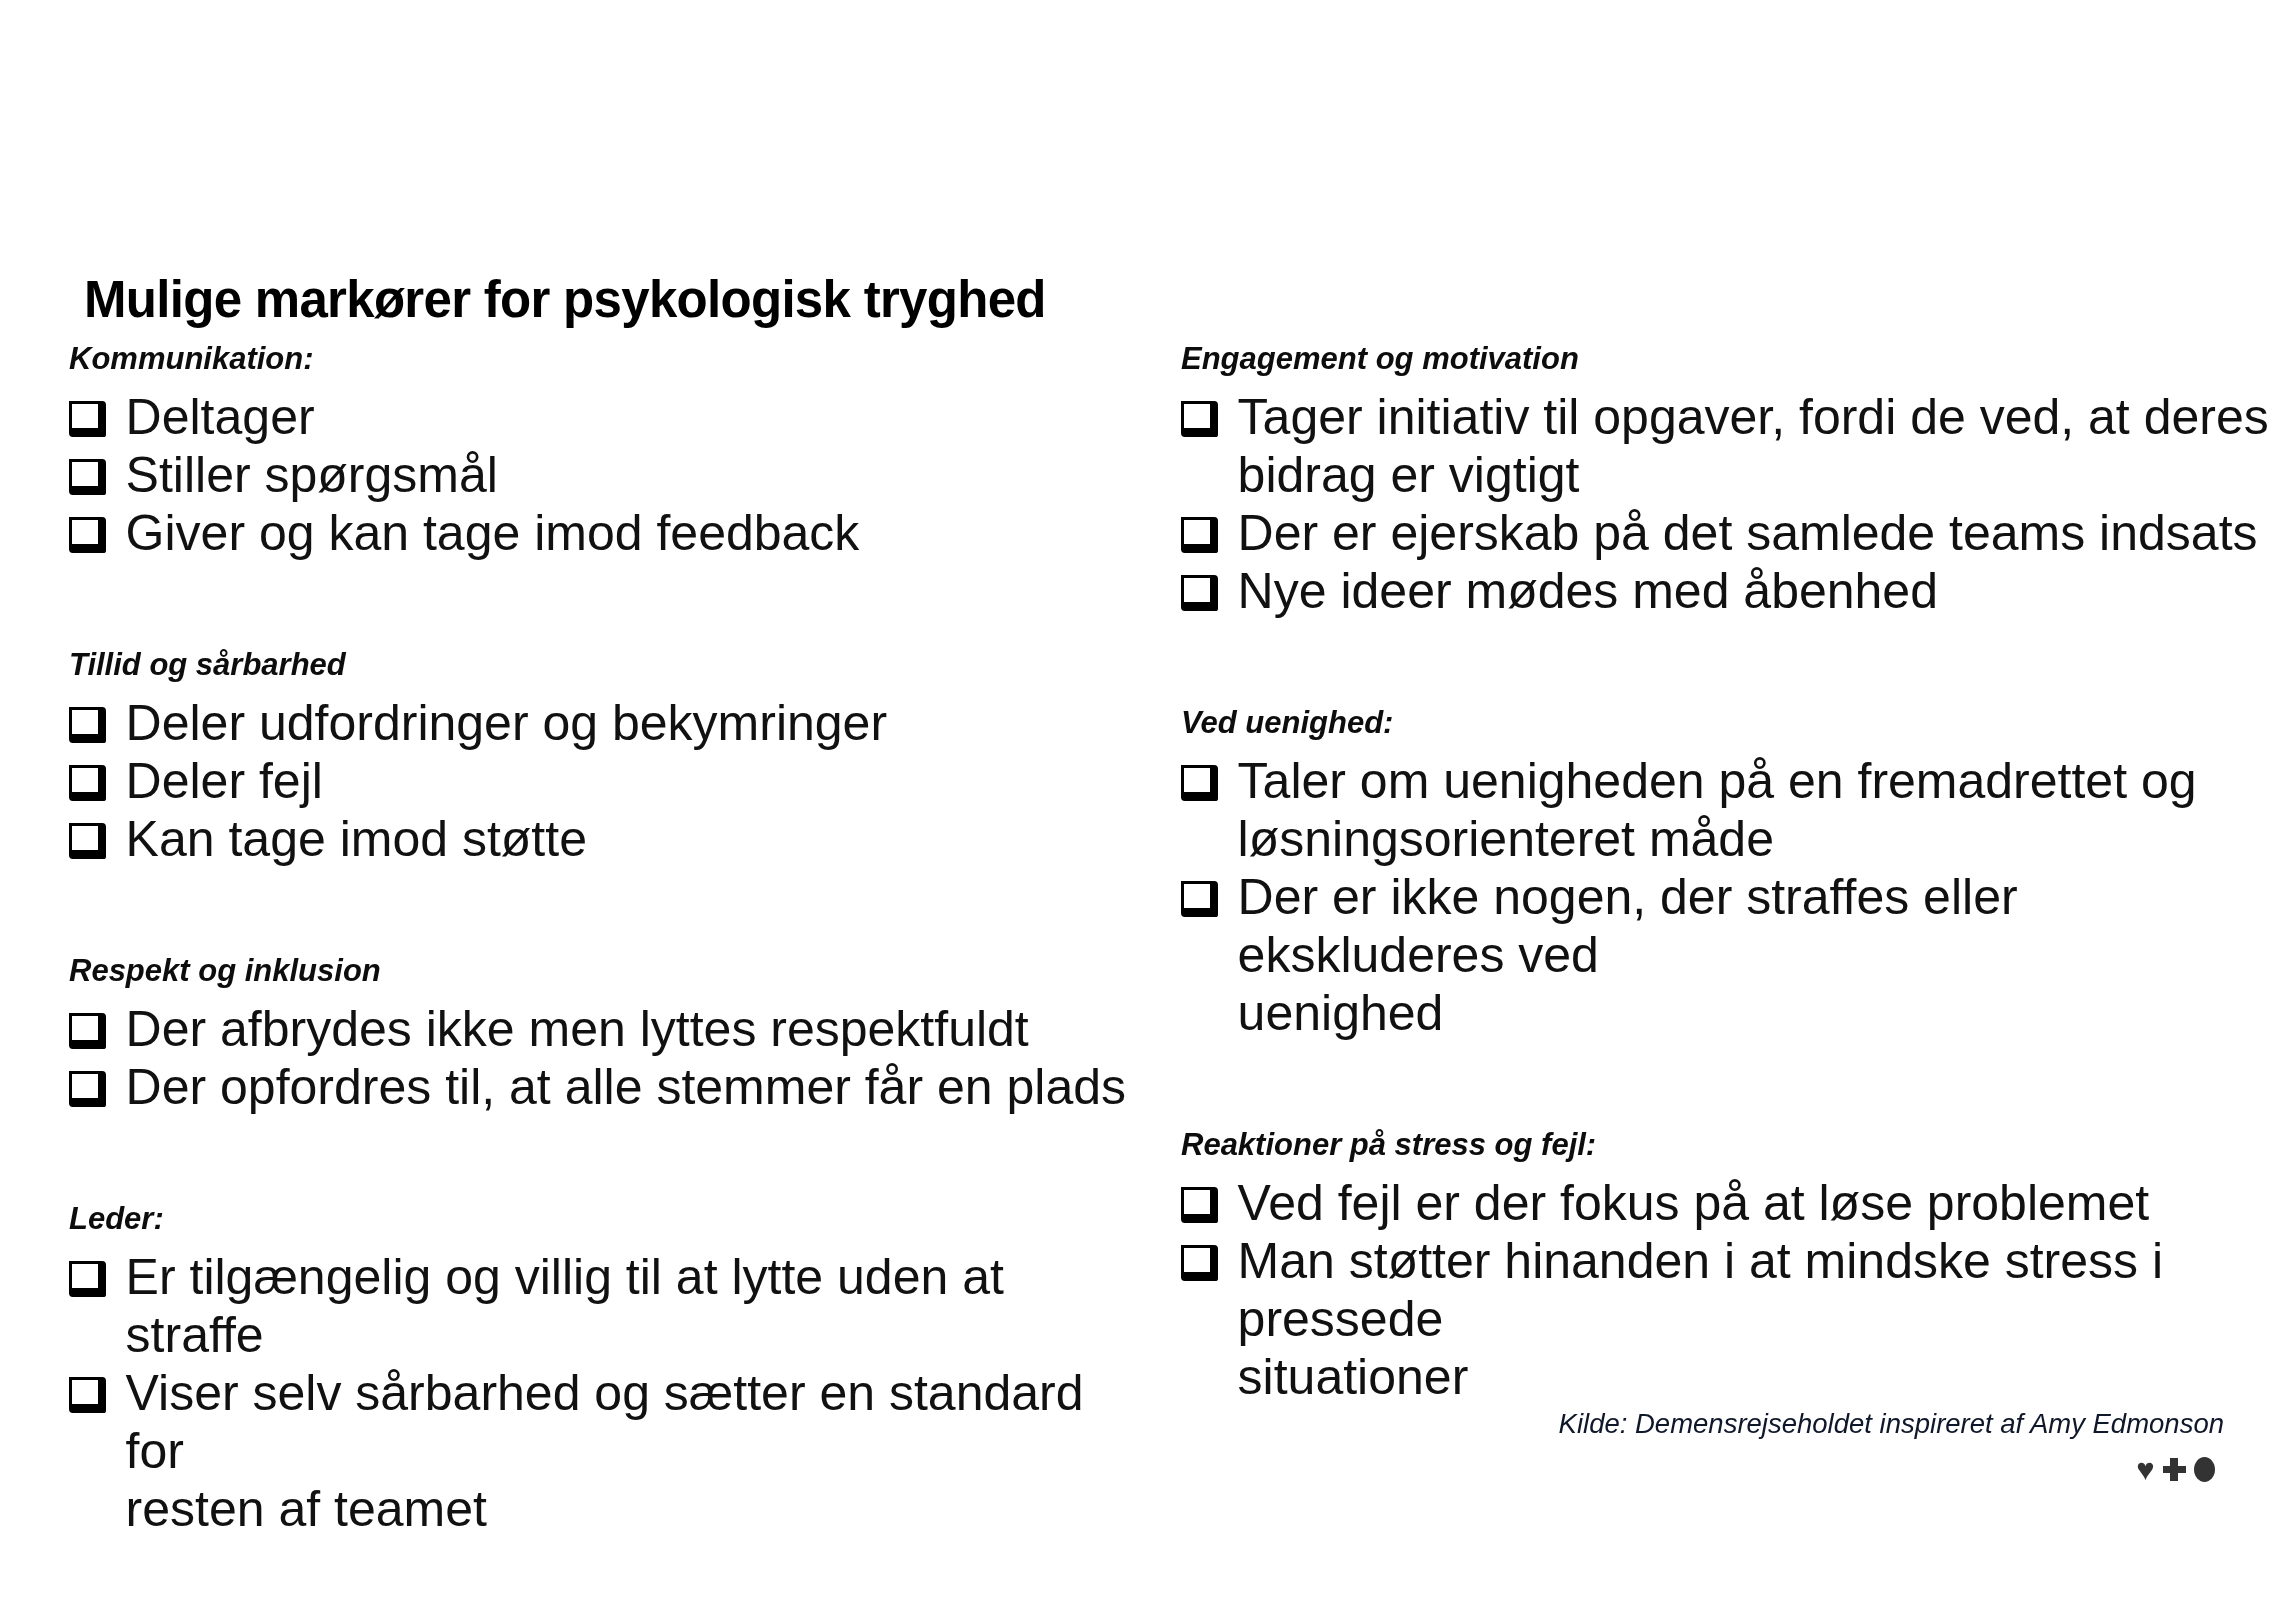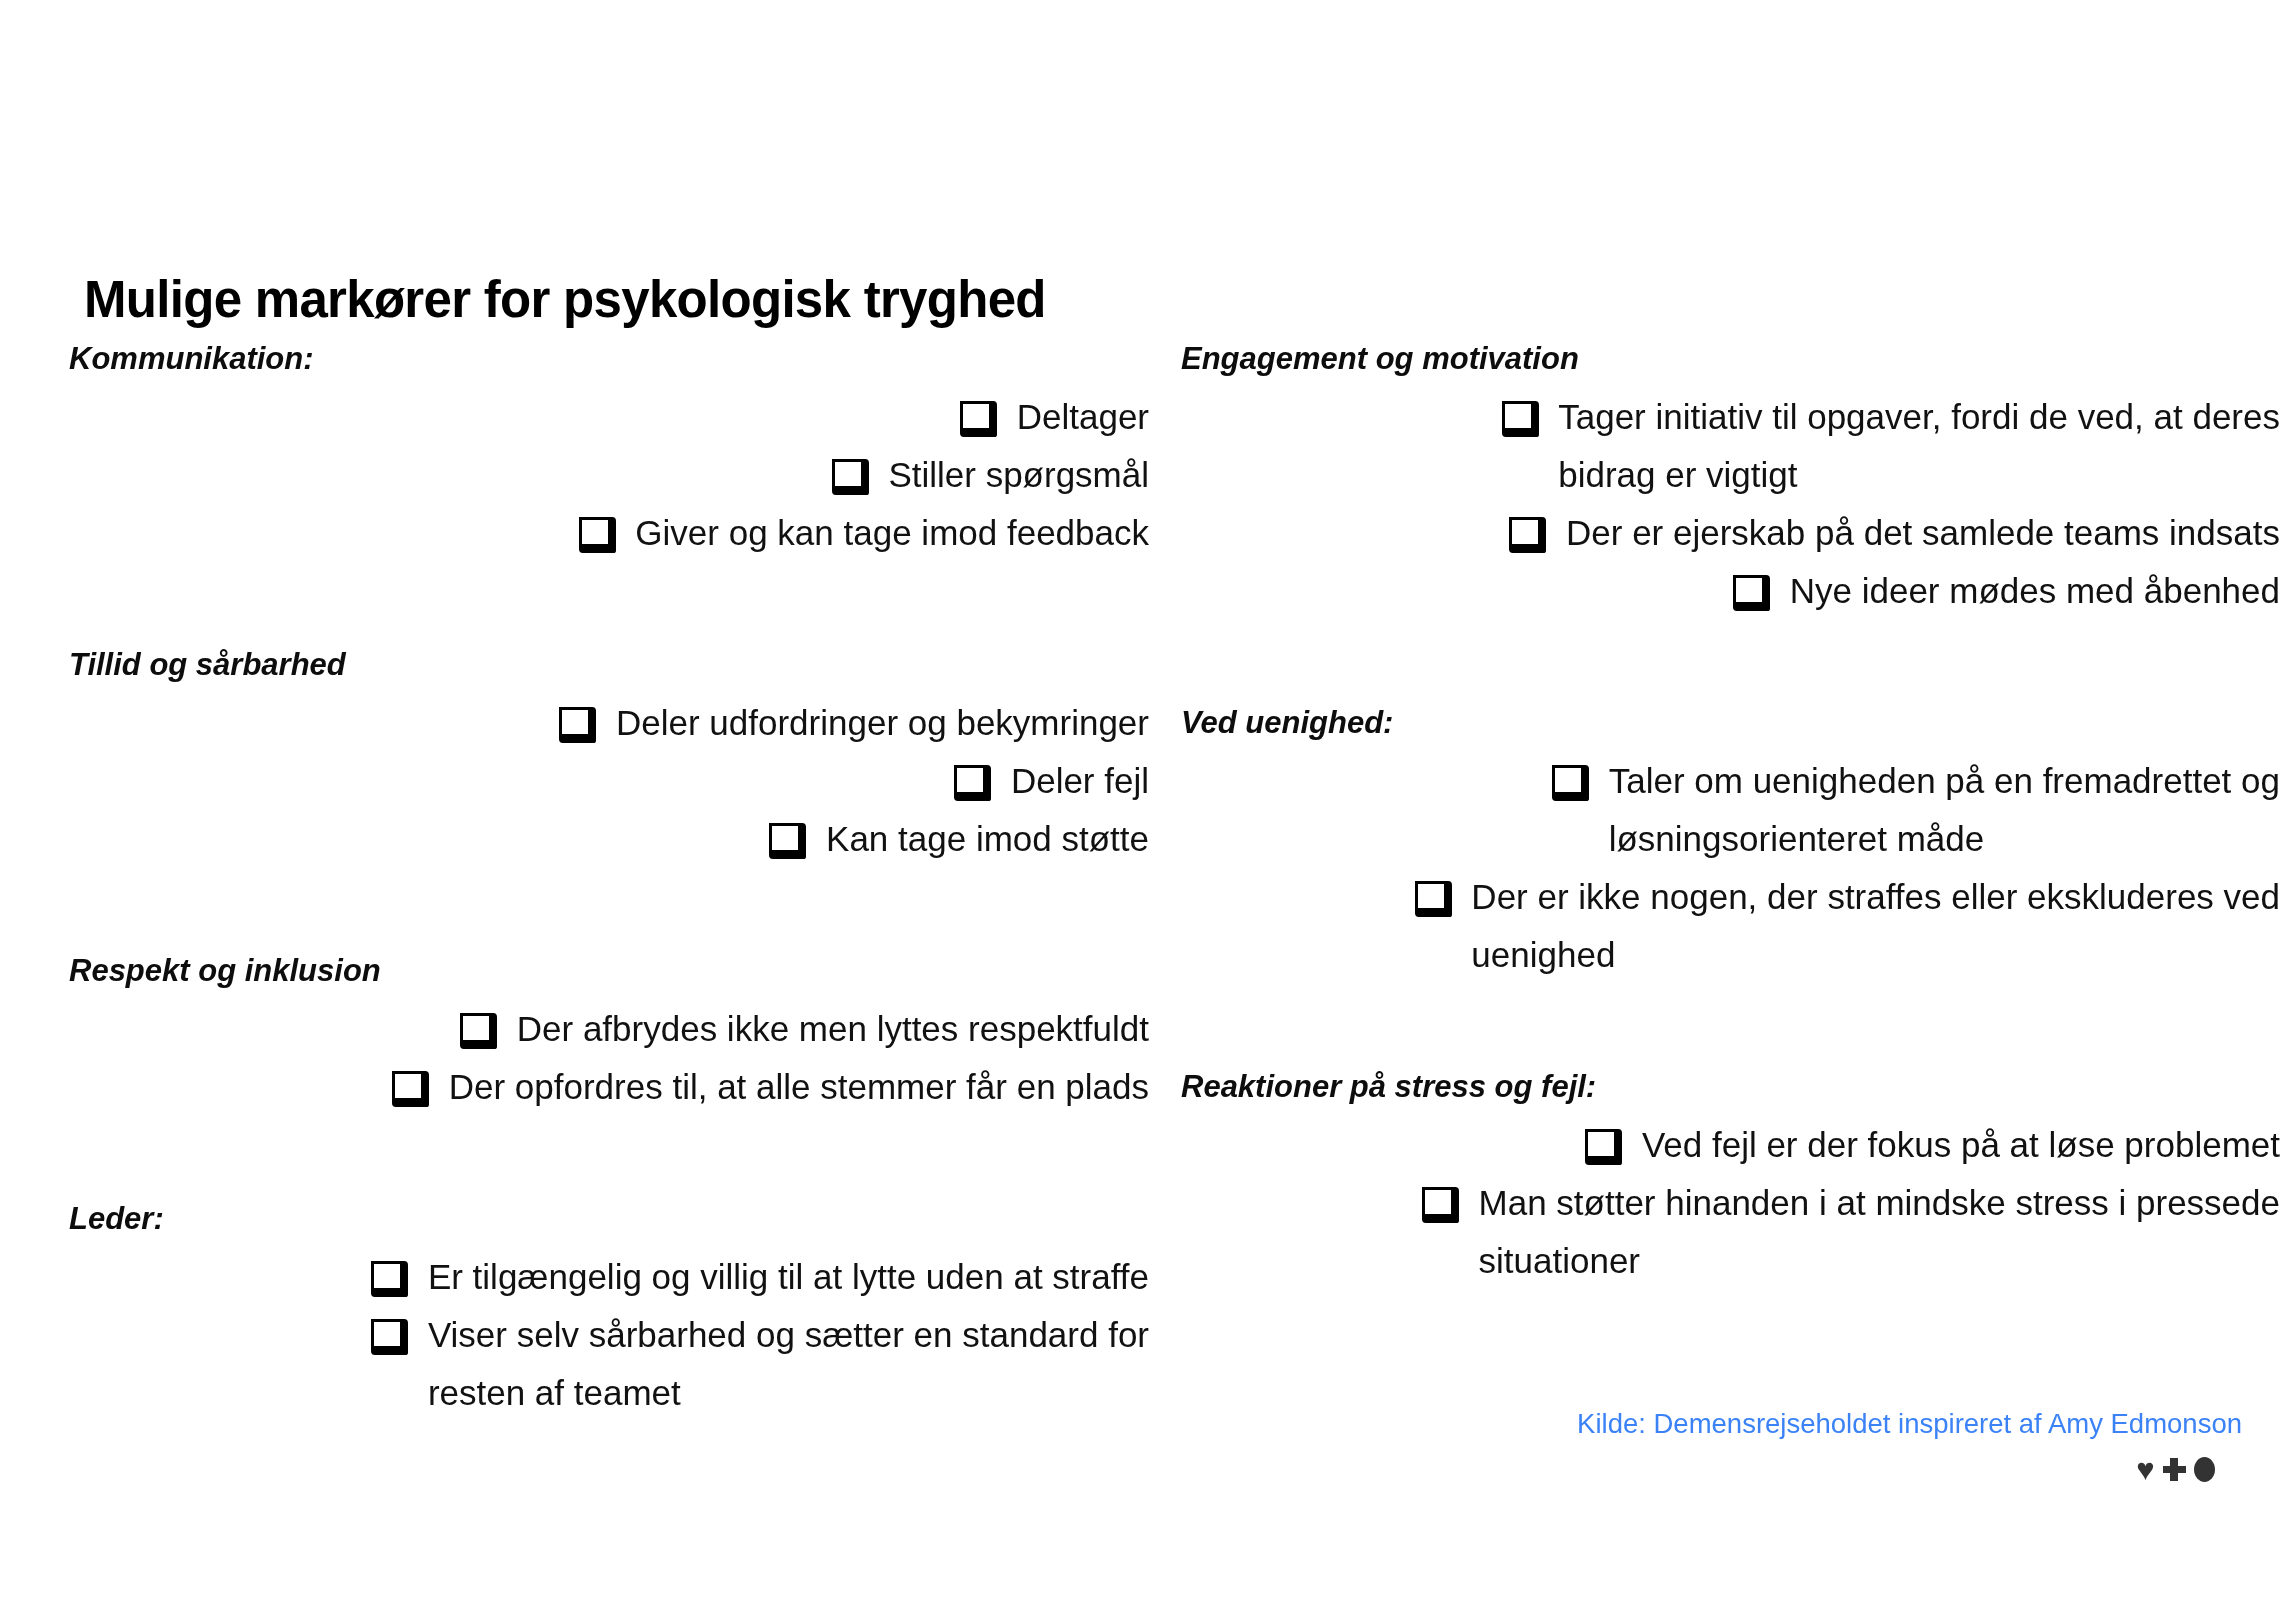--- a/index.html
+++ b/index.html
@@ -37,43 +37,43 @@
     font-weight: 700;
     font-style: italic;
     color: #0d0d0d;
     white-space: nowrap;
   }
   .checklist { margin: 0; padding: 0; list-style: none; }
   .checklist-item {
     display: flex;
     align-items: flex-start;
     gap: 19.6px;
-    font-size: 35px;
+    font-size: 50px;
     line-height: 58px;
     color: #111111;
-    justify-content: flex-end;
   }
   .checkbox-icon {
     flex: 0 0 auto;
     width: 26px; height: 23.6px;
     margin-top: 13px;
     border: 3.3px solid #000000;
     border-right-width: 8.5px;
     border-bottom-width: 9.8px;
     background: #ffffff;
     border-bottom-right-radius: 2.6px;
     border-top-right-radius: 3.9px;
     border-bottom-left-radius: 3.9px;
   }
   .item-text { white-space: pre-line; }
   .source-note {
     position: absolute;
-    top: 1408px; right: 53px;
+    top: 1408px; right: 71px;
     font-size: 27.5px;
-    color: #3b82f6;
+    font-style: italic;
+    color: #0f172a;
     white-space: nowrap;
   }
   .logo {
     position: absolute;
     top: 1454px; right: 80px;
     display: flex;
     align-items: center;
     gap: 7.9px;
     color: #333333;
   }

